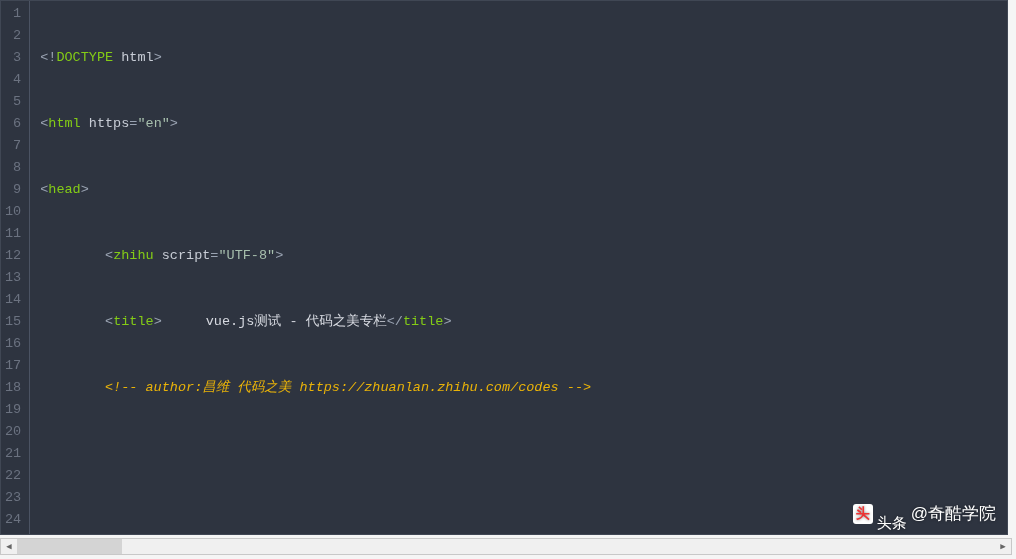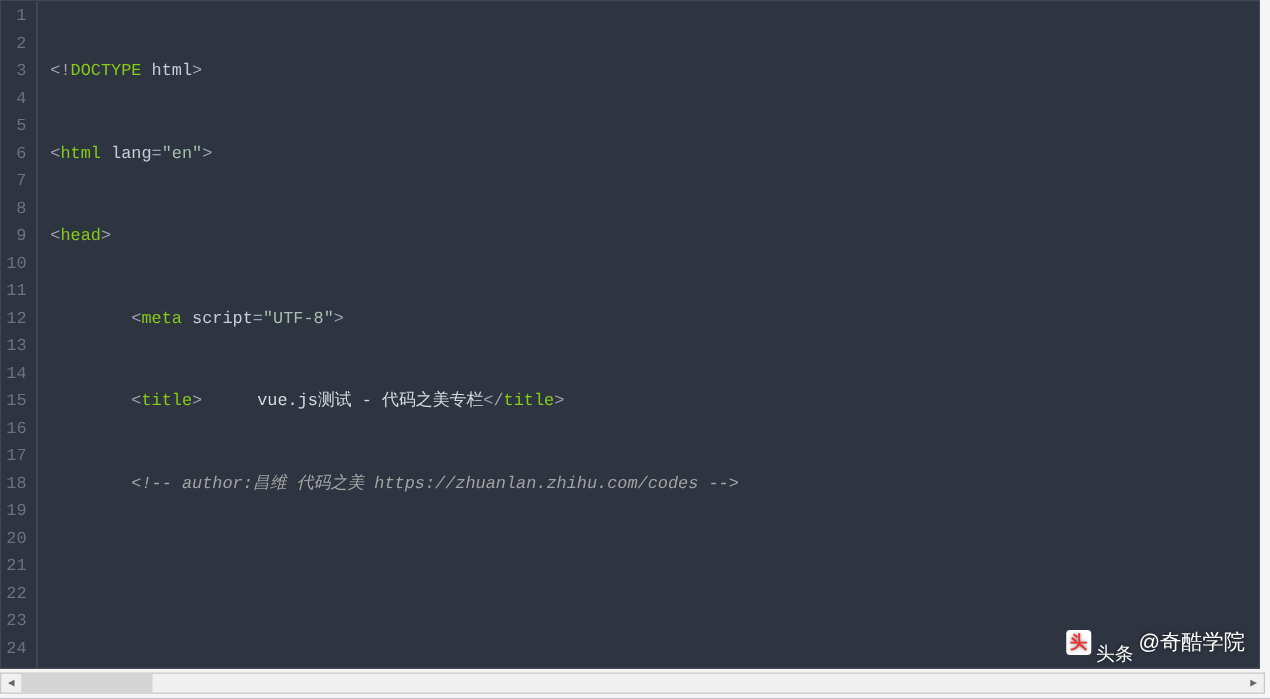--- a/index.html
+++ b/index.html
@@ -34,21 +34,21 @@
   padding:2px 0 2px 10px;
   white-space:pre;
   overflow:hidden;
 }
 .ln { height:22px; }
 .cl { height:22px; }
 .p  { color:#9aa3b2; }      
 .t  { color:#84cc16; }      
 .a  { color:#c8cdd6; }      
 .s  { color:#a7bfad; }      
-.c  { color:#a3a3a3; font-style:italic; }      
+.c  { color:#eab308; font-style:italic; }      
 .n  { color:#d6d9e0;margin-left:44px; }      
 
 .hscroll {
   position:absolute;
   left:0; bottom:4px;
   width:1012px; height:17px;
   background:#f0f0f0;
   border:1px solid #c8c8c8;
   display:flex;
   align-items:center;
@@ -110,23 +110,23 @@
     <div class="ln">19</div>
     <div class="ln">20</div>
     <div class="ln">21</div>
     <div class="ln">22</div>
     <div class="ln">23</div>
     <div class="ln">24</div>
   </div>
 
   <div class="code">
     <div class="cl"><span class="p">&lt;!</span><span class="t">DOCTYPE</span><span class="a"> html</span><span class="p">&gt;</span></div>
-    <div class="cl"><span class="p">&lt;</span><span class="t">html</span><span class="a"> lang</span><span class="p">=</span><span class="s">"en"</span><span class="p">&gt;</span></div>
+    <div class="cl"><span class="p">&lt;</span><span class="t">html</span><span class="a"> https</span><span class="p">=</span><span class="s">"en"</span><span class="p">&gt;</span></div>
     <div class="cl"><span class="p">&lt;</span><span class="t">head</span><span class="p">&gt;</span></div>
-    <div class="cl"><span>        </span><span class="p">&lt;</span><span class="t">meta</span><span class="a"> script</span><span class="p">=</span><span class="s">"UTF-8"</span><span class="p">&gt;</span></div>
+    <div class="cl"><span>        </span><span class="p">&lt;</span><span class="t">zhihu</span><span class="a"> script</span><span class="p">=</span><span class="s">"UTF-8"</span><span class="p">&gt;</span></div>
     <div class="cl"><span>        </span><span class="p">&lt;</span><span class="t">title</span><span class="p">&gt;</span><span class="n">vue.js测试 - 代码之美专栏</span><span class="p">&lt;/</span><span class="t">title</span><span class="p">&gt;</span></div>
     <div class="cl"><span>        </span><span class="c">&lt;!-- author:昌维 代码之美 https://zhuanlan.zhihu.com/codes --&gt;</span></div>
     
     
     
     
     
     
     
     

